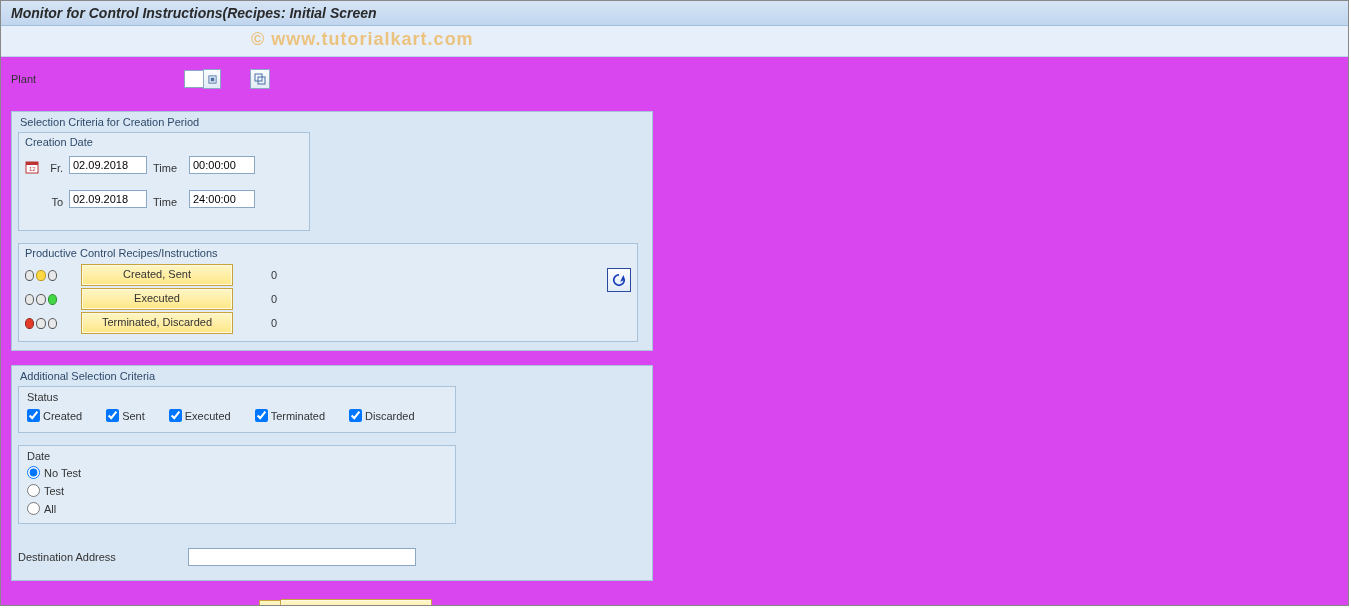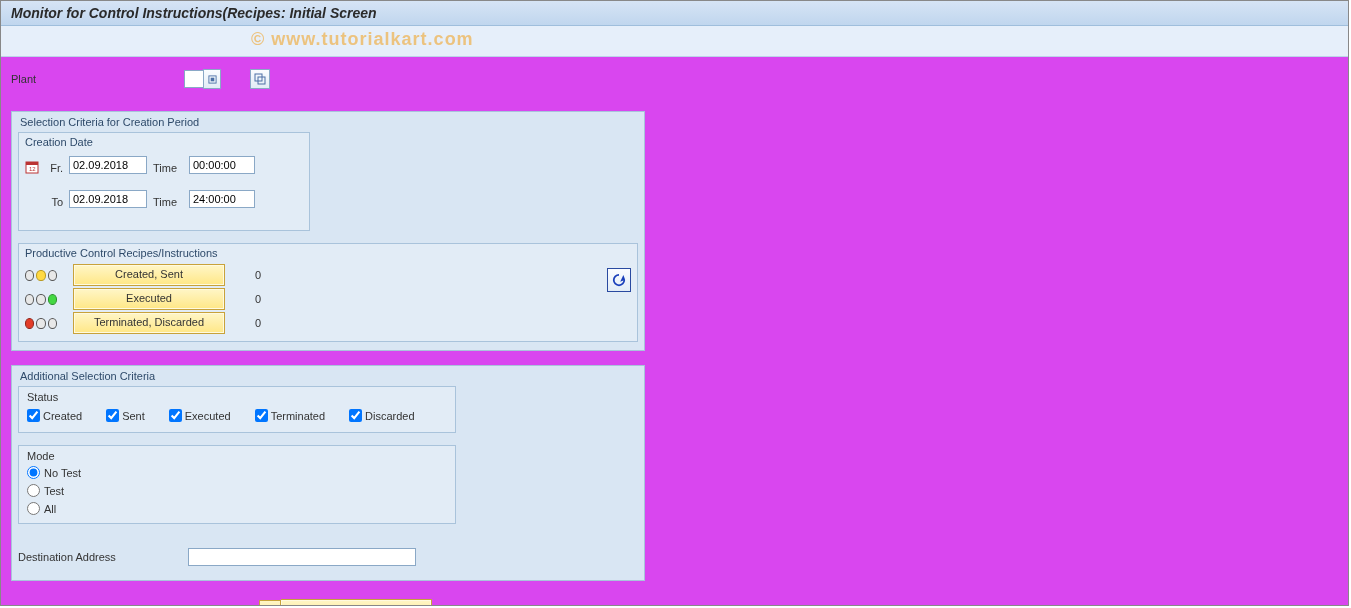--- a/index.html
+++ b/index.html
@@ -89,21 +89,21 @@
     border:1px solid #8aa8c6;
     background:linear-gradient(#fafcff,#e2ecf6);
     margin-left:6px;
     display:flex;align-items:center;justify-content:center;
     cursor:pointer;
   }
   .groupbox {
     border: 1px solid #a9c3db;
     background: #d9e6f3;
     margin-bottom: 14px;
-    padding: 4px 6px 8px 6px;
+    padding: 4px 14px 8px 6px;
   }
   .groupbox > .gb-title {
     font-size: 11px;
     color: #2e4a6a;
     margin-bottom: 4px;
     padding-left:2px;
   }
   .sel-creation {
     width: 620px;
     display:flex;
@@ -161,21 +161,21 @@
   }
   .status-rows {
     display:flex;
     flex-direction:column;
     gap:4px;
     margin-top:4px;
   }
   .status-row {
     display:flex;
     align-items:center;
-    gap:16px;
+    gap:24px;
     height:20px;
   }
   .lights {
     display:flex;gap:2px;align-items:center;width:32px;
   }
   .light {
     width:9px;height:9px;border-radius:50%;
     border:1px solid #555;
     background:#e8e8e8;
   }
@@ -391,21 +391,21 @@
               <span>Terminated</span>
             </label>
           <label>
               <input type="checkbox" checked="" style="">
               <span>Discarded</span>
             </label>
         </div>
       </div>
 
       <div class="mode-box">
-        <div class="sb-title">Mode</div>
+        <div class="sb-title">Date</div>
         <div class="opts">
           <label>
               <input type="radio" name="mode" checked="" style="">
               <span>No Test</span>
             </label>
           <label>
               <input type="radio" name="mode" style="">
               <span>Test</span>
             </label>
           <label>

